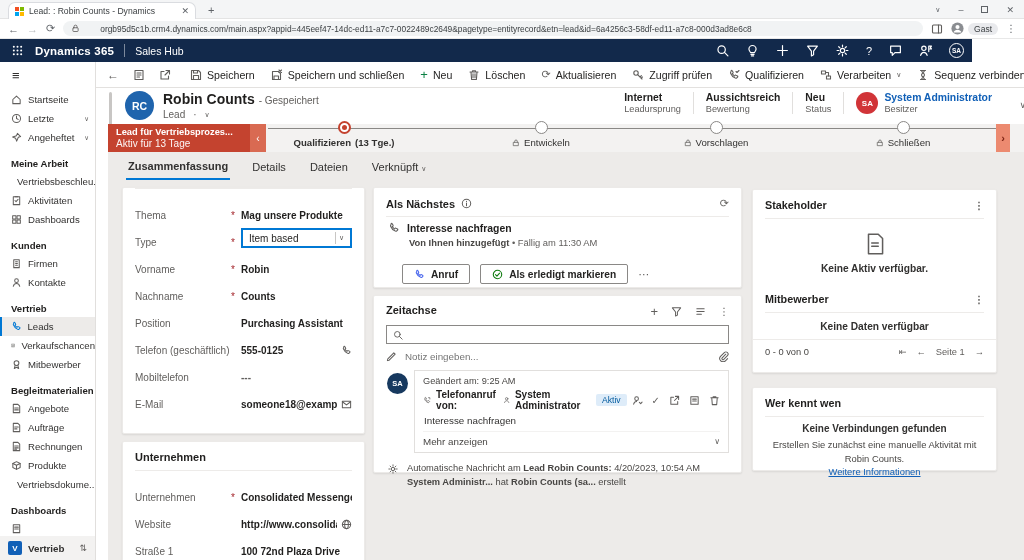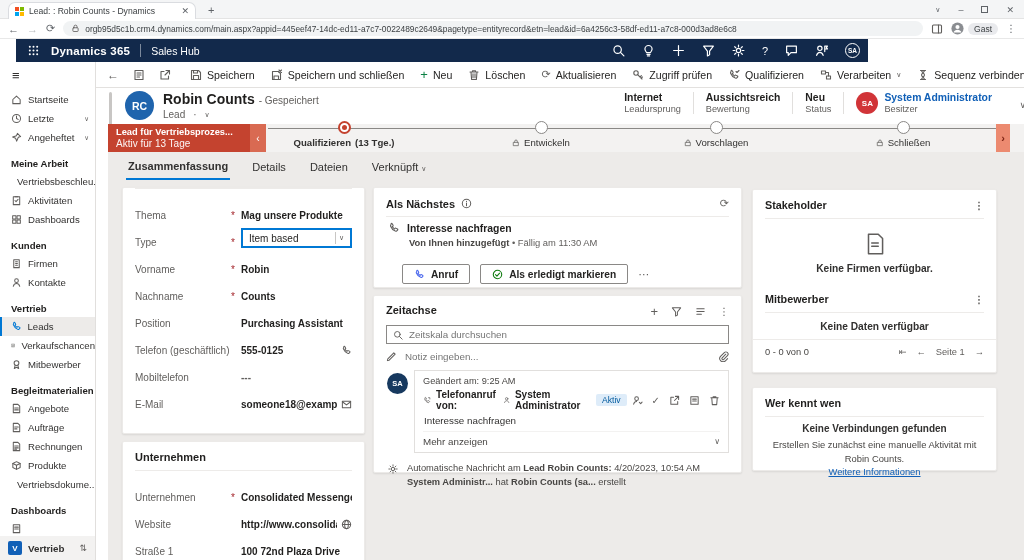--- a/index.html
+++ b/index.html
@@ -11,25 +11,25 @@
   
   .tabstrip{position:absolute;top:0;left:0;width:1024px;height:19px;background:#f4f5f6;border-bottom:1px solid #e4e4e4}
   .tab{position:absolute;left:8px;top:2px;width:188px;height:17px;background:#fff;border:1px solid #dadce0;border-bottom:none;border-radius:7px 7px 0 0;display:flex;align-items:center;padding:0 6px;gap:5px}
   .tab-title{font-size:8.6px;color:#3c4043;white-space:nowrap;overflow:hidden;flex:1}
   .tinybtn{font-size:9px;color:#5f6368;cursor:default}
   .favicon{display:grid;grid-template-columns:4px 4px;grid-gap:1px;flex:none}
   .favicon i{width:4px;height:4px;display:block}
   .wctrl{position:absolute;top:0;height:19px;display:flex;align-items:center;gap:18px;right:10px;color:#5f6368;font-size:9px}
   .urlbar{position:absolute;top:19px;left:0;width:1024px;height:20px;background:#fff;display:flex;align-items:center;padding:0 8px;gap:8px;border-bottom:1px solid #e8e8e8}
   .navg{font-size:11px;color:#5f6368}
-  .urlpill{flex:1;height:15px;background:#f1f3f4;border-radius:8px;display:flex;align-items:center;padding:0 8px;gap:5px}
+  .urlpill{flex:1;height:15px;background:#f1f3f4;border-radius:8px;display:flex;align-items:center;padding:0 8px;gap:20px}
   .url{font-size:8.4px;color:#3c4043;white-space:nowrap;overflow:hidden}
   .gast{font-size:8.5px;color:#3c4043;background:#e9eaed;border-radius:7px;padding:1px 6px}
   
-  .dnav{position:absolute;top:39px;left:16px;width:852px;height:23px;background:#12294b;display:flex;align-items:center;color:#fff}
+  .dnav{position:absolute;top:39px;left:0;width:972px;height:23px;background:#12294b;display:flex;align-items:center;color:#fff}
   .brand{font-size:11.5px;font-weight:bold;letter-spacing:.2px}
   .appname{font-size:10.5px}
   .dnav-right{position:absolute;right:8px;top:0;height:23px;display:flex;align-items:center;gap:17px}
   .sa-ring{width:15px;height:15px;border:1px solid #fff;border-radius:50%;font-size:6.5px;display:flex;align-items:center;justify-content:center;font-weight:bold}
   
   .cmdbar{position:absolute;top:62px;left:96px;width:928px;height:26px;background:#fff;border-bottom:1px solid #e3e1df;display:flex;align-items:center;padding-left:4px}
   .cmd{display:flex;align-items:center;gap:5px;font-size:10.6px;color:#252423;padding:0 8px;height:22px;white-space:nowrap}
   .cmd-ico{padding:0 7px}
   .chev{font-size:7px;color:#605e5c}
   .vdiv{width:1px;height:16px;background:#e1dfdd;margin:0 2px}
@@ -689,21 +689,20 @@
               <path d="M2 3h8M2 6h8M2 9h5"></path>
             </svg>
           <span style="font-size:10px;color:#605e5c">⋮</span>
         </div>
       </div>
       <div class="tsearch">
         <svg class="ic" width="10" height="10" viewBox="0 0 12 12">
             <circle cx="5.2" cy="5.2" r="3.4"></circle>
             <line x1="7.8" y1="7.8" x2="11" y2="11"></line>
           </svg>
-        <input placeholder="Zeitskala durchsuchen" style="">
       </div>
       <div class="tnote">
         <svg class="ic" width="11" height="11" viewBox="0 0 12 12">
             <path d="M1.5 10.5 2 8.5 8.5 2l1.5 1.5L3.5 10z"></path>
           </svg>
         <input placeholder="Notiz eingeben..." style="">
         <svg class="ic" width="11" height="11" viewBox="0 0 12 12">
             <path d="M8.5 3.5 4.6 7.4a1.2 1.2 0 0 0 1.7 1.7l4-4A2.4 2.4 0 0 0 6.9 1.7L3 5.6a3.6 3.6 0 0 0 5.1 5.1l2.4-2.4"></path>
           </svg>
       </div>
@@ -765,21 +764,21 @@
       <div class="rtitle2">
         <span>Stakeholder</span>
         <span class="dots">⋮</span>
       </div>
       <div class="cdiv"></div>
       <div style="text-align:center;padding-top:12px">
         <svg class="ic" width="26" height="26" viewBox="0 0 12 12" style="margin:0 auto">
             <path d="M3 1.5h4.5L9.5 3.5v7H3z" stroke-width="0.7"></path>
             <path d="M4.5 5.5h3M4.5 7h3" stroke-width="0.7"></path>
           </svg>
-        <div class="nodata" style="margin-top:6px">Keine Firmen verfügbar.</div>
+        <div class="nodata" style="margin-top:6px">Keine Aktiv verfügbar.</div>
       </div>
       <div class="rtitle2" style="margin-top:10px">
         <span>Mitbewerber</span>
         <span class="dots">⋮</span>
       </div>
       <div class="cdiv"></div>
       <div class="nodata" style="padding:8px 0 7px">Keine Daten verfügbar</div>
       <div class="pagerow">
         <span>0 - 0 von 0</span>
         <span class="pager">

